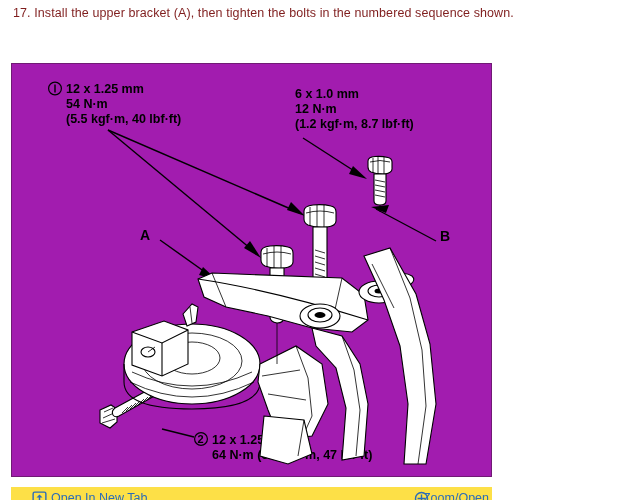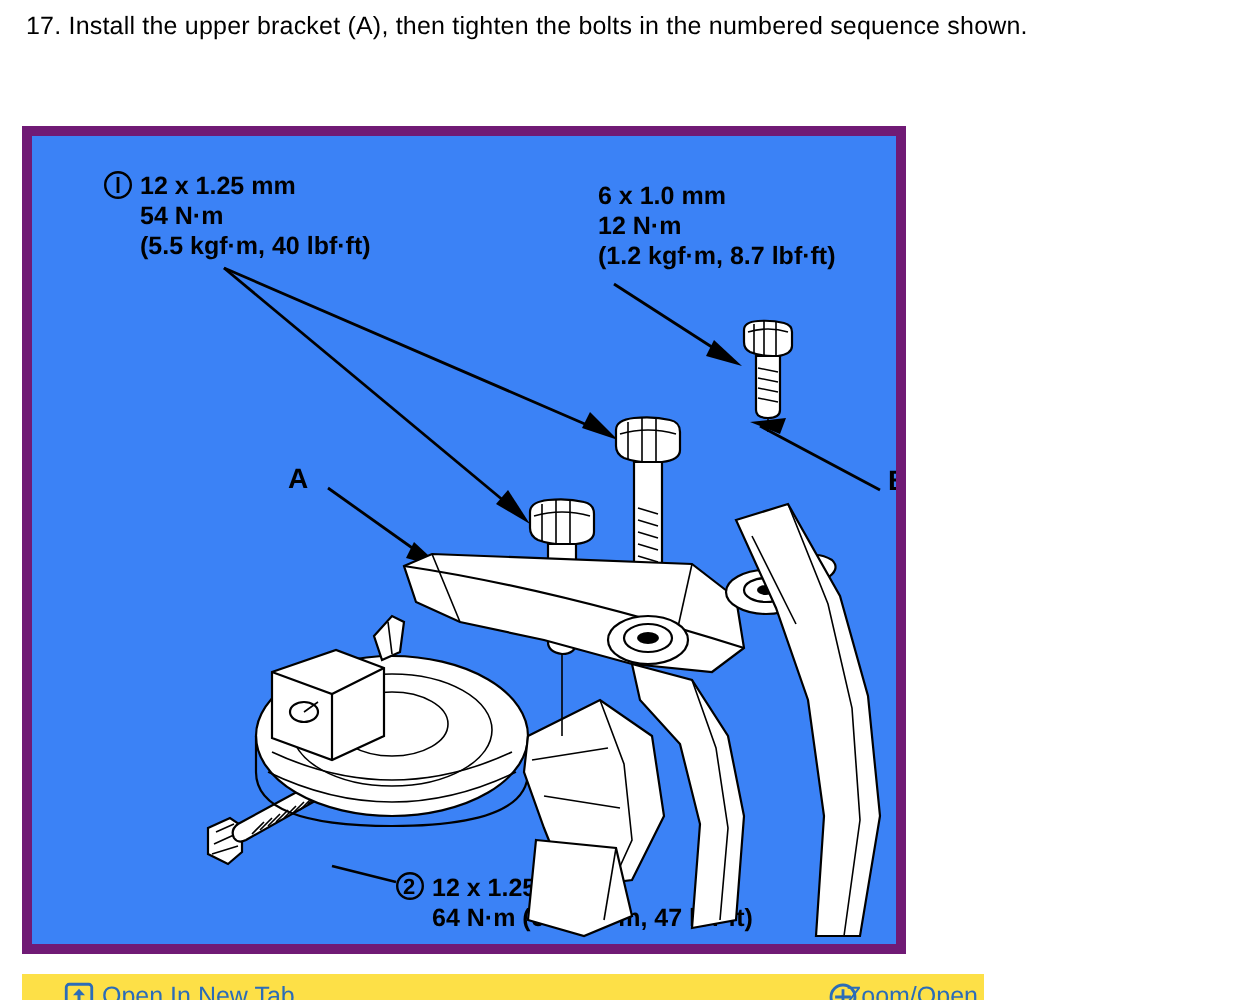--- a/index.html
+++ b/index.html
@@ -15,35 +15,35 @@
     font-family: "Liberation Sans", sans-serif;
     -webkit-font-smoothing: antialiased;
   }
 
   
   #instruction-text {
     position: absolute;
     left: 13px;
     top: 5px;
     font-size: 12.5px;
-    color: #000000;
+    color: #7f1d1d;
     line-height: 16px;
     letter-spacing: 0.1px;
     white-space: nowrap;
   }
 
   
   #image-frame {
     position: absolute;
     left: 11px;
     top: 63px;
-    width: 442px;
+    width: 481px;
     height: 414px;
-    background: #3b82f6;
-    border: 5px solid #701a75;
+    background: #a21caf;
+    border: 1px solid #701a75;
     box-sizing: border-box;
     overflow: hidden;
   }
   #diagram-svg {
     position: absolute;
     left: 0;
     top: 0;
     display: block;
   }
 

